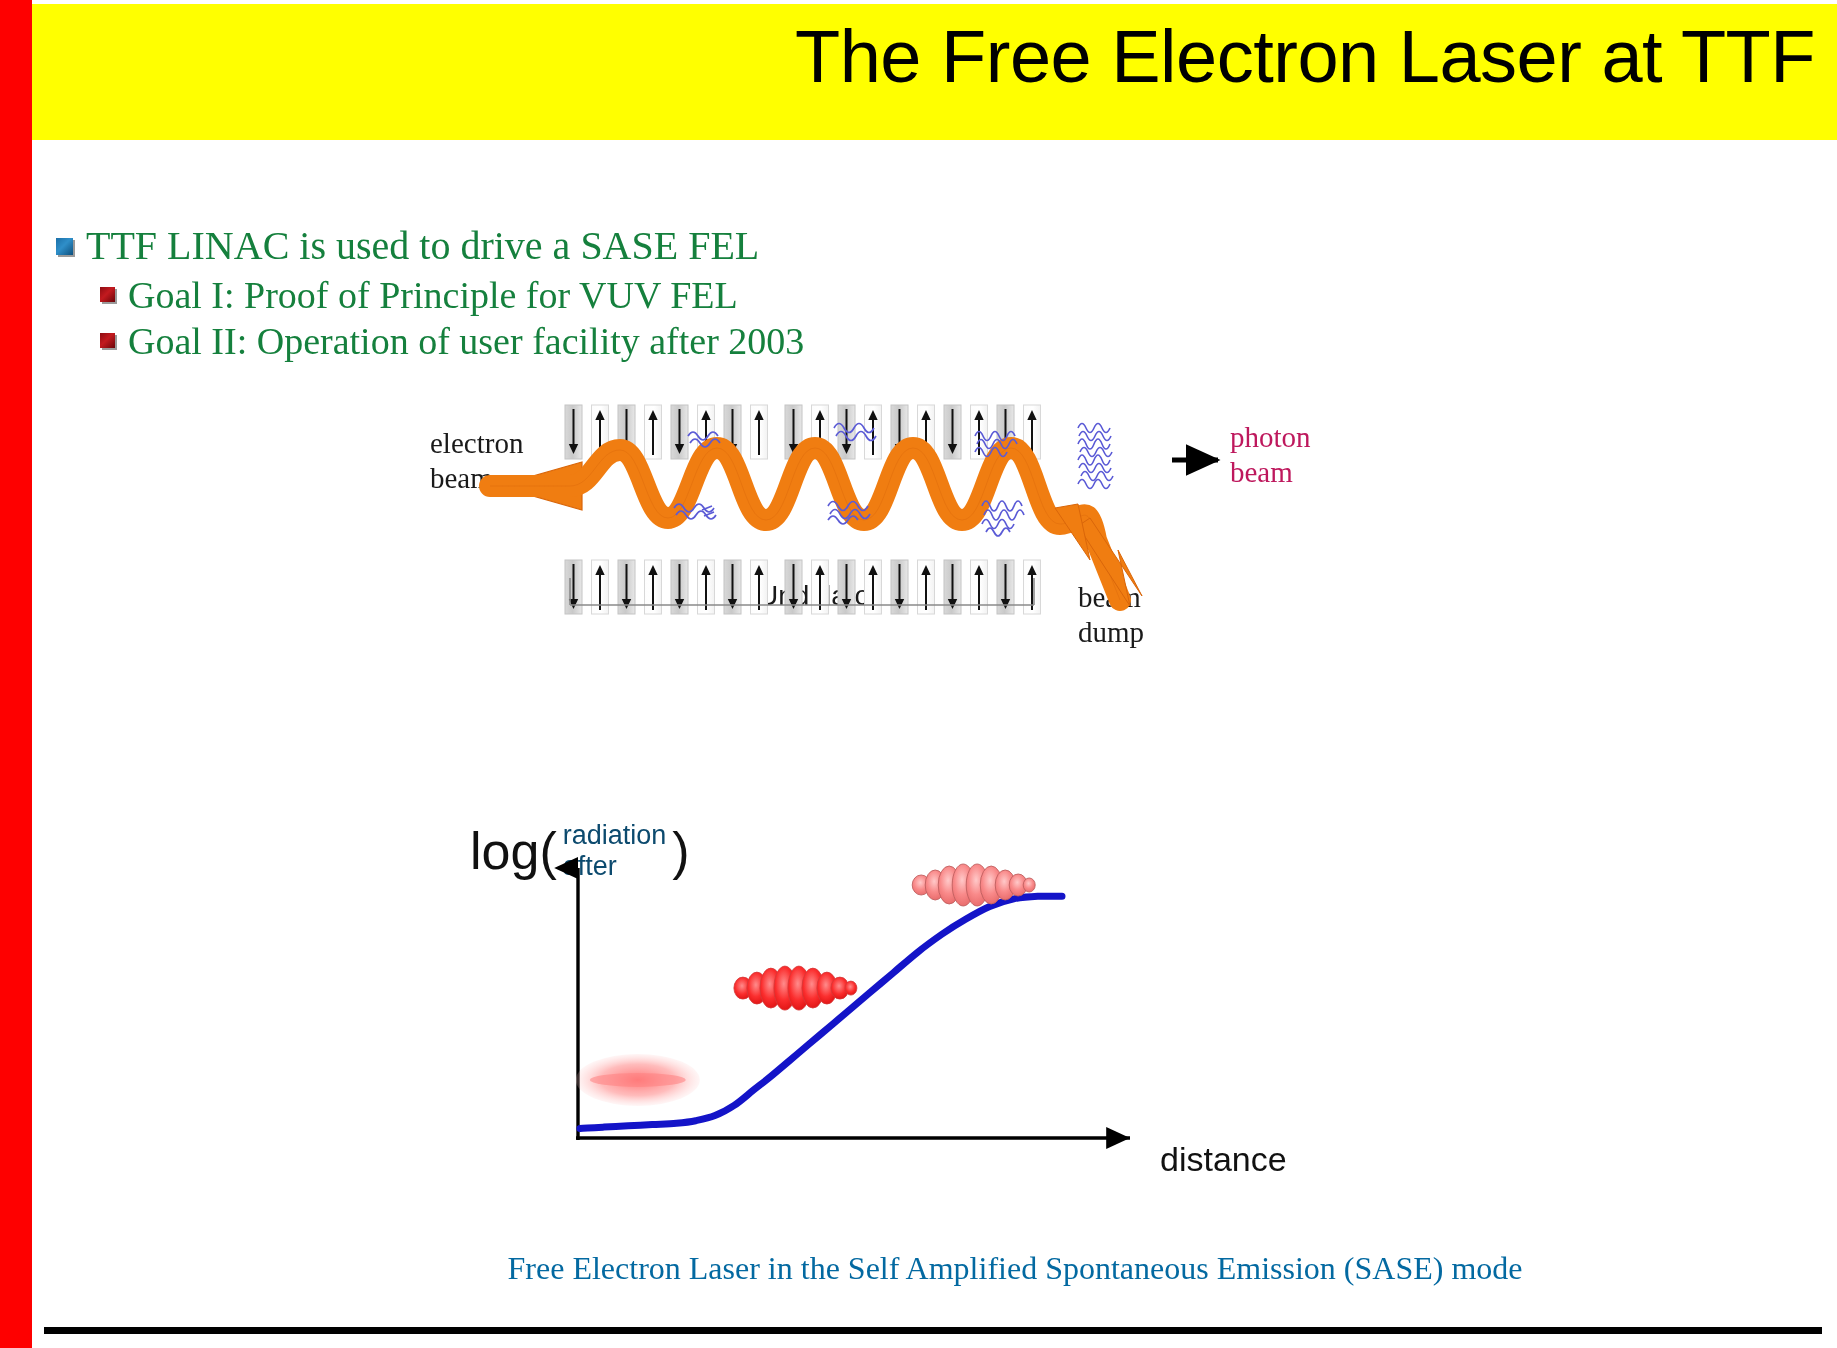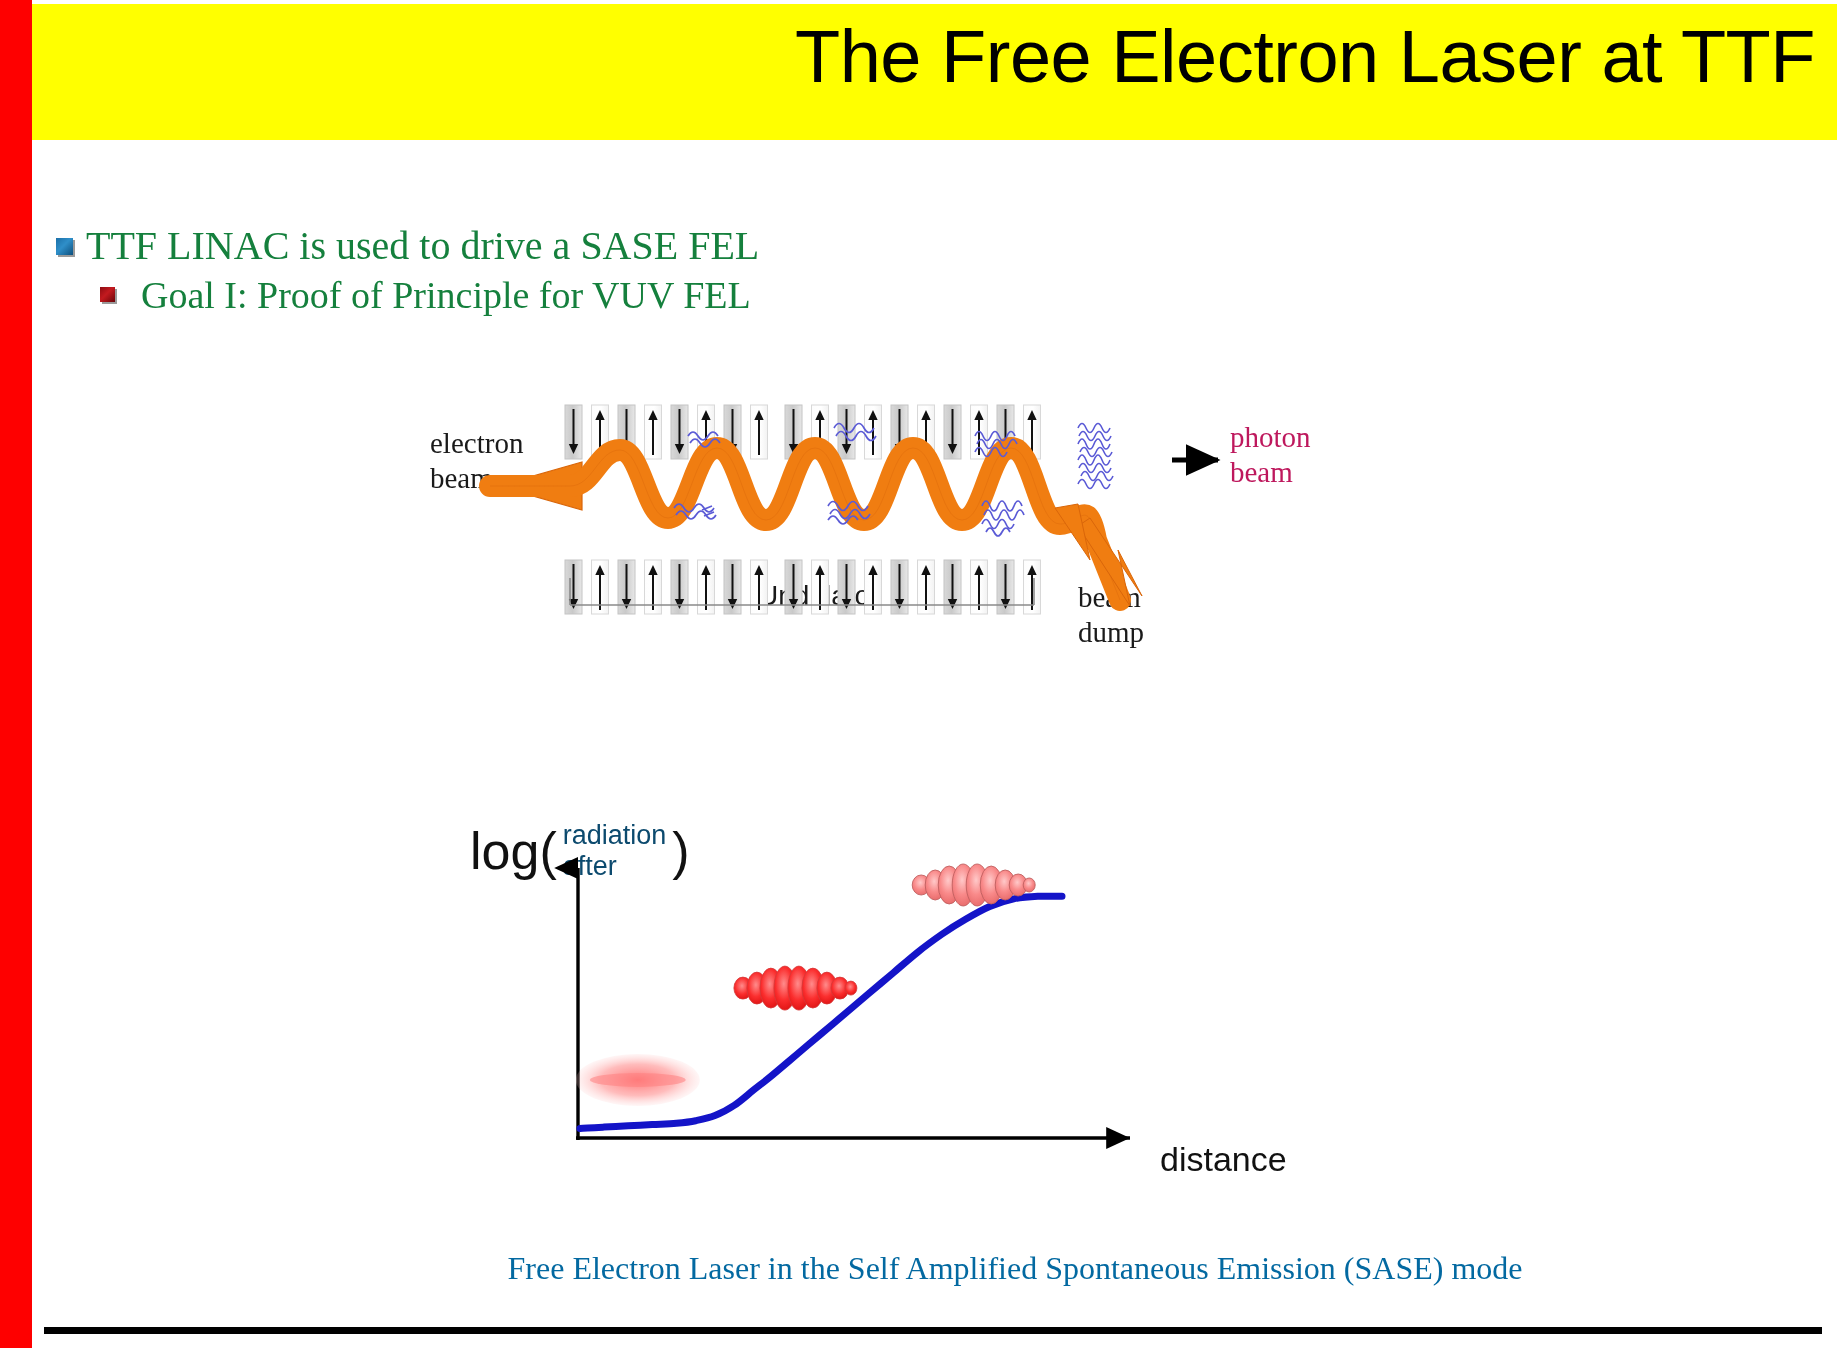--- a/index.html
+++ b/index.html
@@ -22,21 +22,21 @@
     font-family:"Liberation Sans", sans-serif;
     font-size:74px;font-weight:400;color:#000;
     letter-spacing:-0.5px;white-space:nowrap;
   }
   #bottom-rule{position:absolute;left:44px;bottom:14px;width:1778px;height:7px;background:#000;}
 
   
   #bullets{position:absolute;left:56px;top:222px;width:1100px;}
   .b-row{display:flex;align-items:flex-start;}
   .b1{margin-bottom:2px;}
-  .b2{margin-left:44px;margin-bottom:0px;gap:13px;}
+  .b2{margin-left:44px;margin-bottom:0px;}
   .bullet-sq{
     width:17px;height:17px;flex:0 0 17px;margin-top:16px;margin-right:13px;
     box-shadow:2px 2px 0 #9a9a9a;
   }
   .bullet-sq.lvl1{background:linear-gradient(135deg,#1b6fa8 0%,#2f8fc9 45%,#0d4f7d 100%);}
   .bullet-sq.lvl2{background:linear-gradient(135deg,#8d0c12 0%,#c31a1f 45%,#6a0509 100%);
     width:15px;height:15px;flex:0 0 15px;margin-top:15px;}
   .btxt{
     font-family:"Liberation Serif", serif;
     color:#15803d;white-space:nowrap;
@@ -92,20 +92,24 @@
     <div class="b-row b1">
       <span class="bullet-sq lvl1"></span>
       <span class="btxt t1">TTF LINAC is used to drive a SASE FEL</span>
     </div>
 
     <div class="b-row b2">
       <span class="bullet-sq lvl2"></span>
       <span class="btxt t2">Goal I:  Proof  of Principle for VUV FEL</span>
     </div>
 
+    <div class="b-row b2">
+      <span class="bullet-sq lvl2"></span>
+      <span class="btxt t2">Goal II: Operation of user facility after 2003</span>
+    </div>
 
   </div>
 
   <div id="fig-undulator">
 
     <div id="lbl-electron" class="fig-label">
       <div>electron</div>
       <div>beam</div>
     </div>
 

